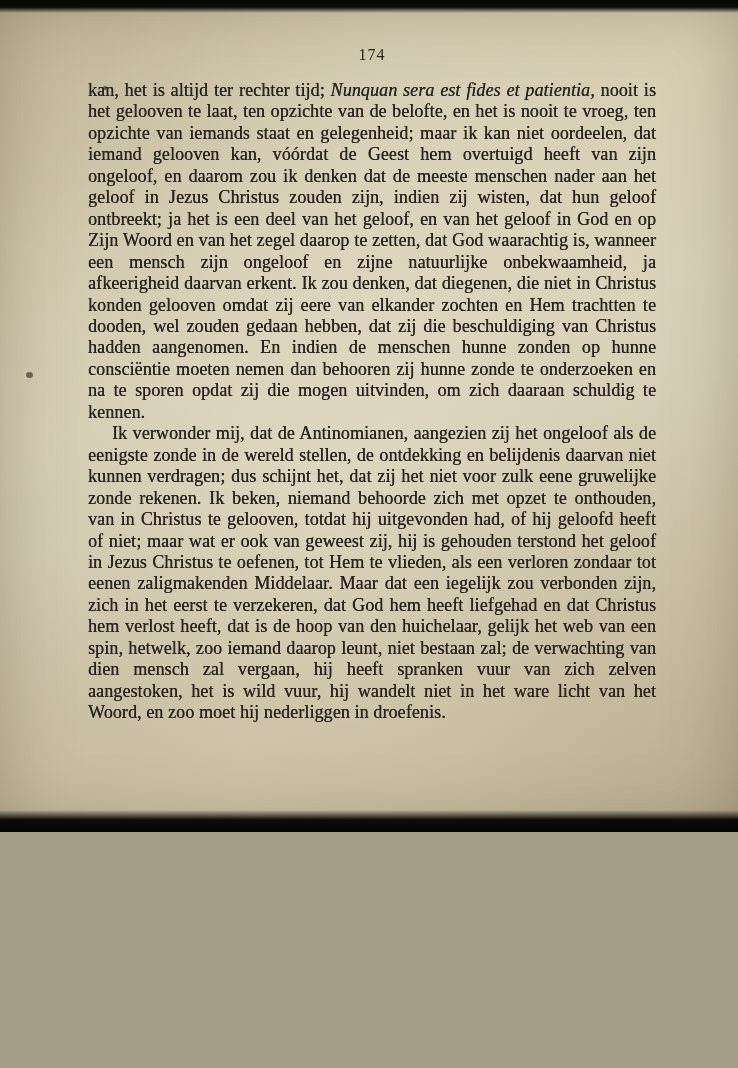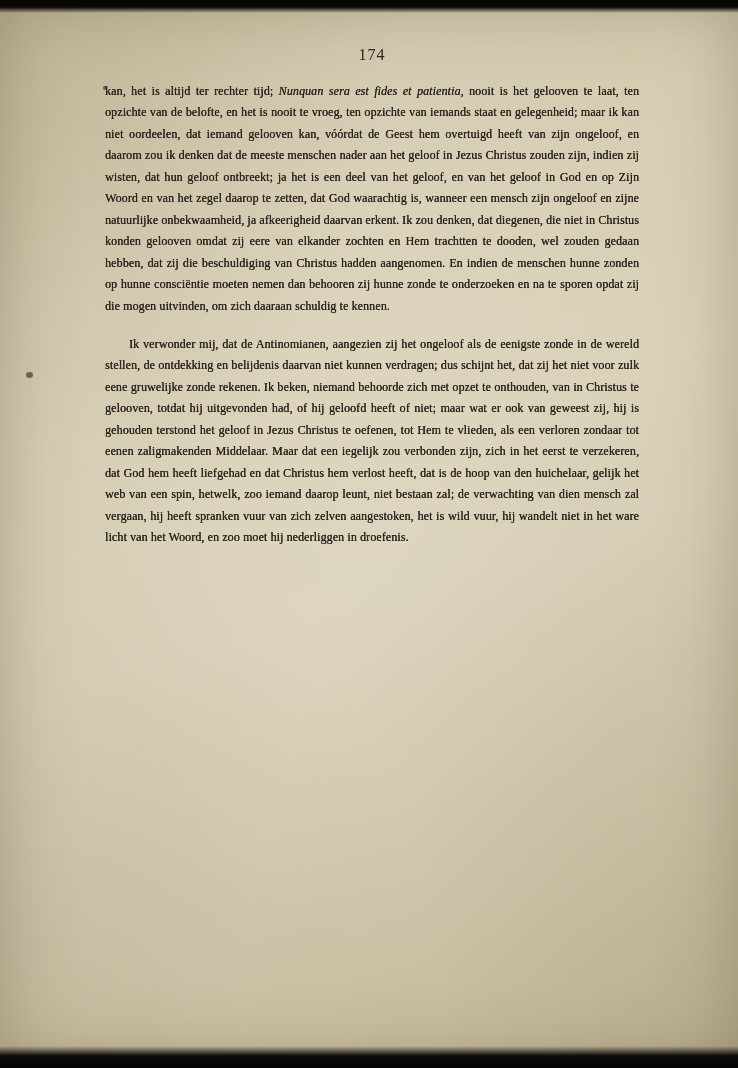--- a/index.html
+++ b/index.html
@@ -4,21 +4,21 @@
 <style>
   html, body {
     margin: 0;
     padding: 0;
     background: #a59d86;
     font-family: "Liberation Serif", "DejaVu Serif", serif;
   }
   .scan-page {
     position: relative;
     width: 738px;
-    height: 1068px;
+    height: 832px;
     margin: 0 auto;
     overflow: hidden;
     background:
       radial-gradient(ellipse at 50% 35%, rgba(255,255,255,0.10), rgba(0,0,0,0) 62%),
       radial-gradient(ellipse at 100% 100%, rgba(110,92,62,0.20), rgba(0,0,0,0) 48%),
       radial-gradient(ellipse at 0% 100%, rgba(110,92,62,0.16), rgba(0,0,0,0) 42%),
       radial-gradient(ellipse at 0% 0%, rgba(110,92,62,0.14), rgba(0,0,0,0) 38%),
       linear-gradient(165deg, #ccc2a5 0%, #d7ceb4 25%, #dbd3bb 55%, #d3c9ae 82%, #c8bea1 100%);
     box-shadow: inset 0 0 70px rgba(88,76,52,0.35);
   }
@@ -48,22 +48,22 @@
     width: 568px;
     color: #2a251e;
   }
   .page-number {
     text-align: center;
     font-size: 16px;
     letter-spacing: 1px;
     margin: 0 0 16px 0;
   }
   .body-text p {
-    margin: 17px;
-    font-size: 12px;
+    margin: 0;
+    font-size: 18px;
     line-height: 21.45px;
     text-align: justify;
     letter-spacing: 0.1px;
     text-shadow: 0.25px 0 0 currentColor;
   }
   .body-text p.indent { text-indent: 24px; }
   .italic { font-style: italic; }
 </style>
 </head>
 <body>

